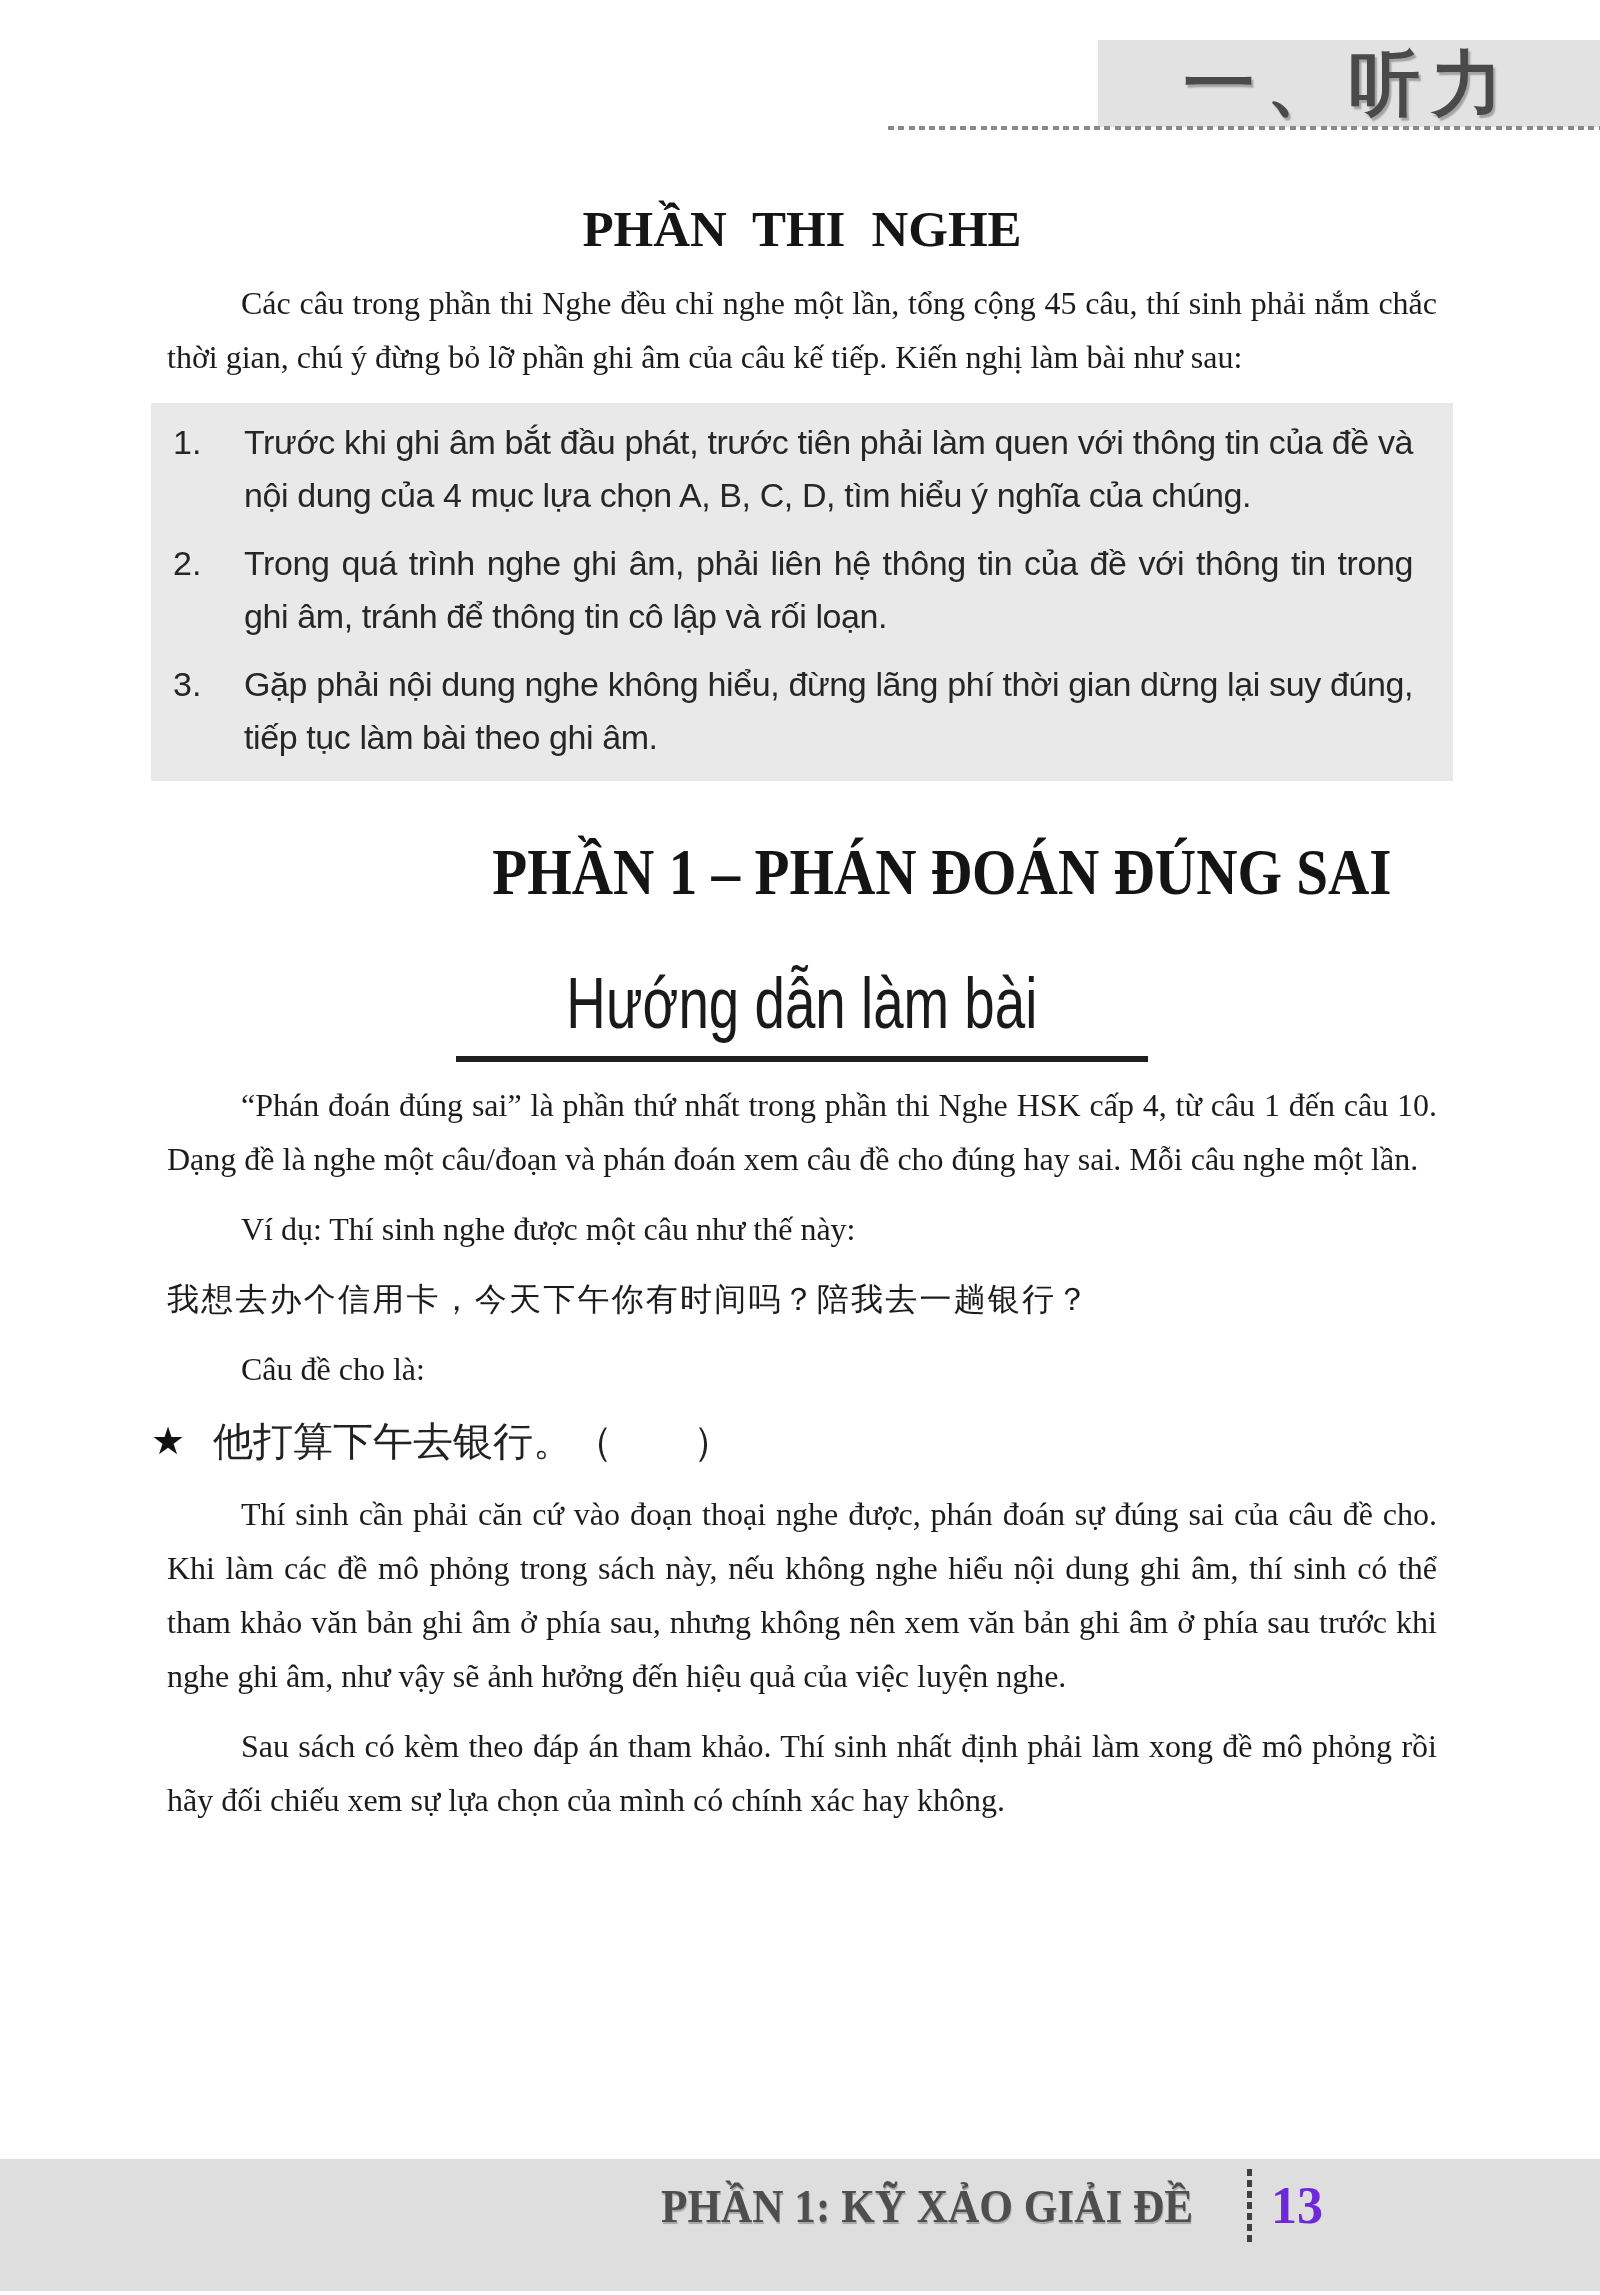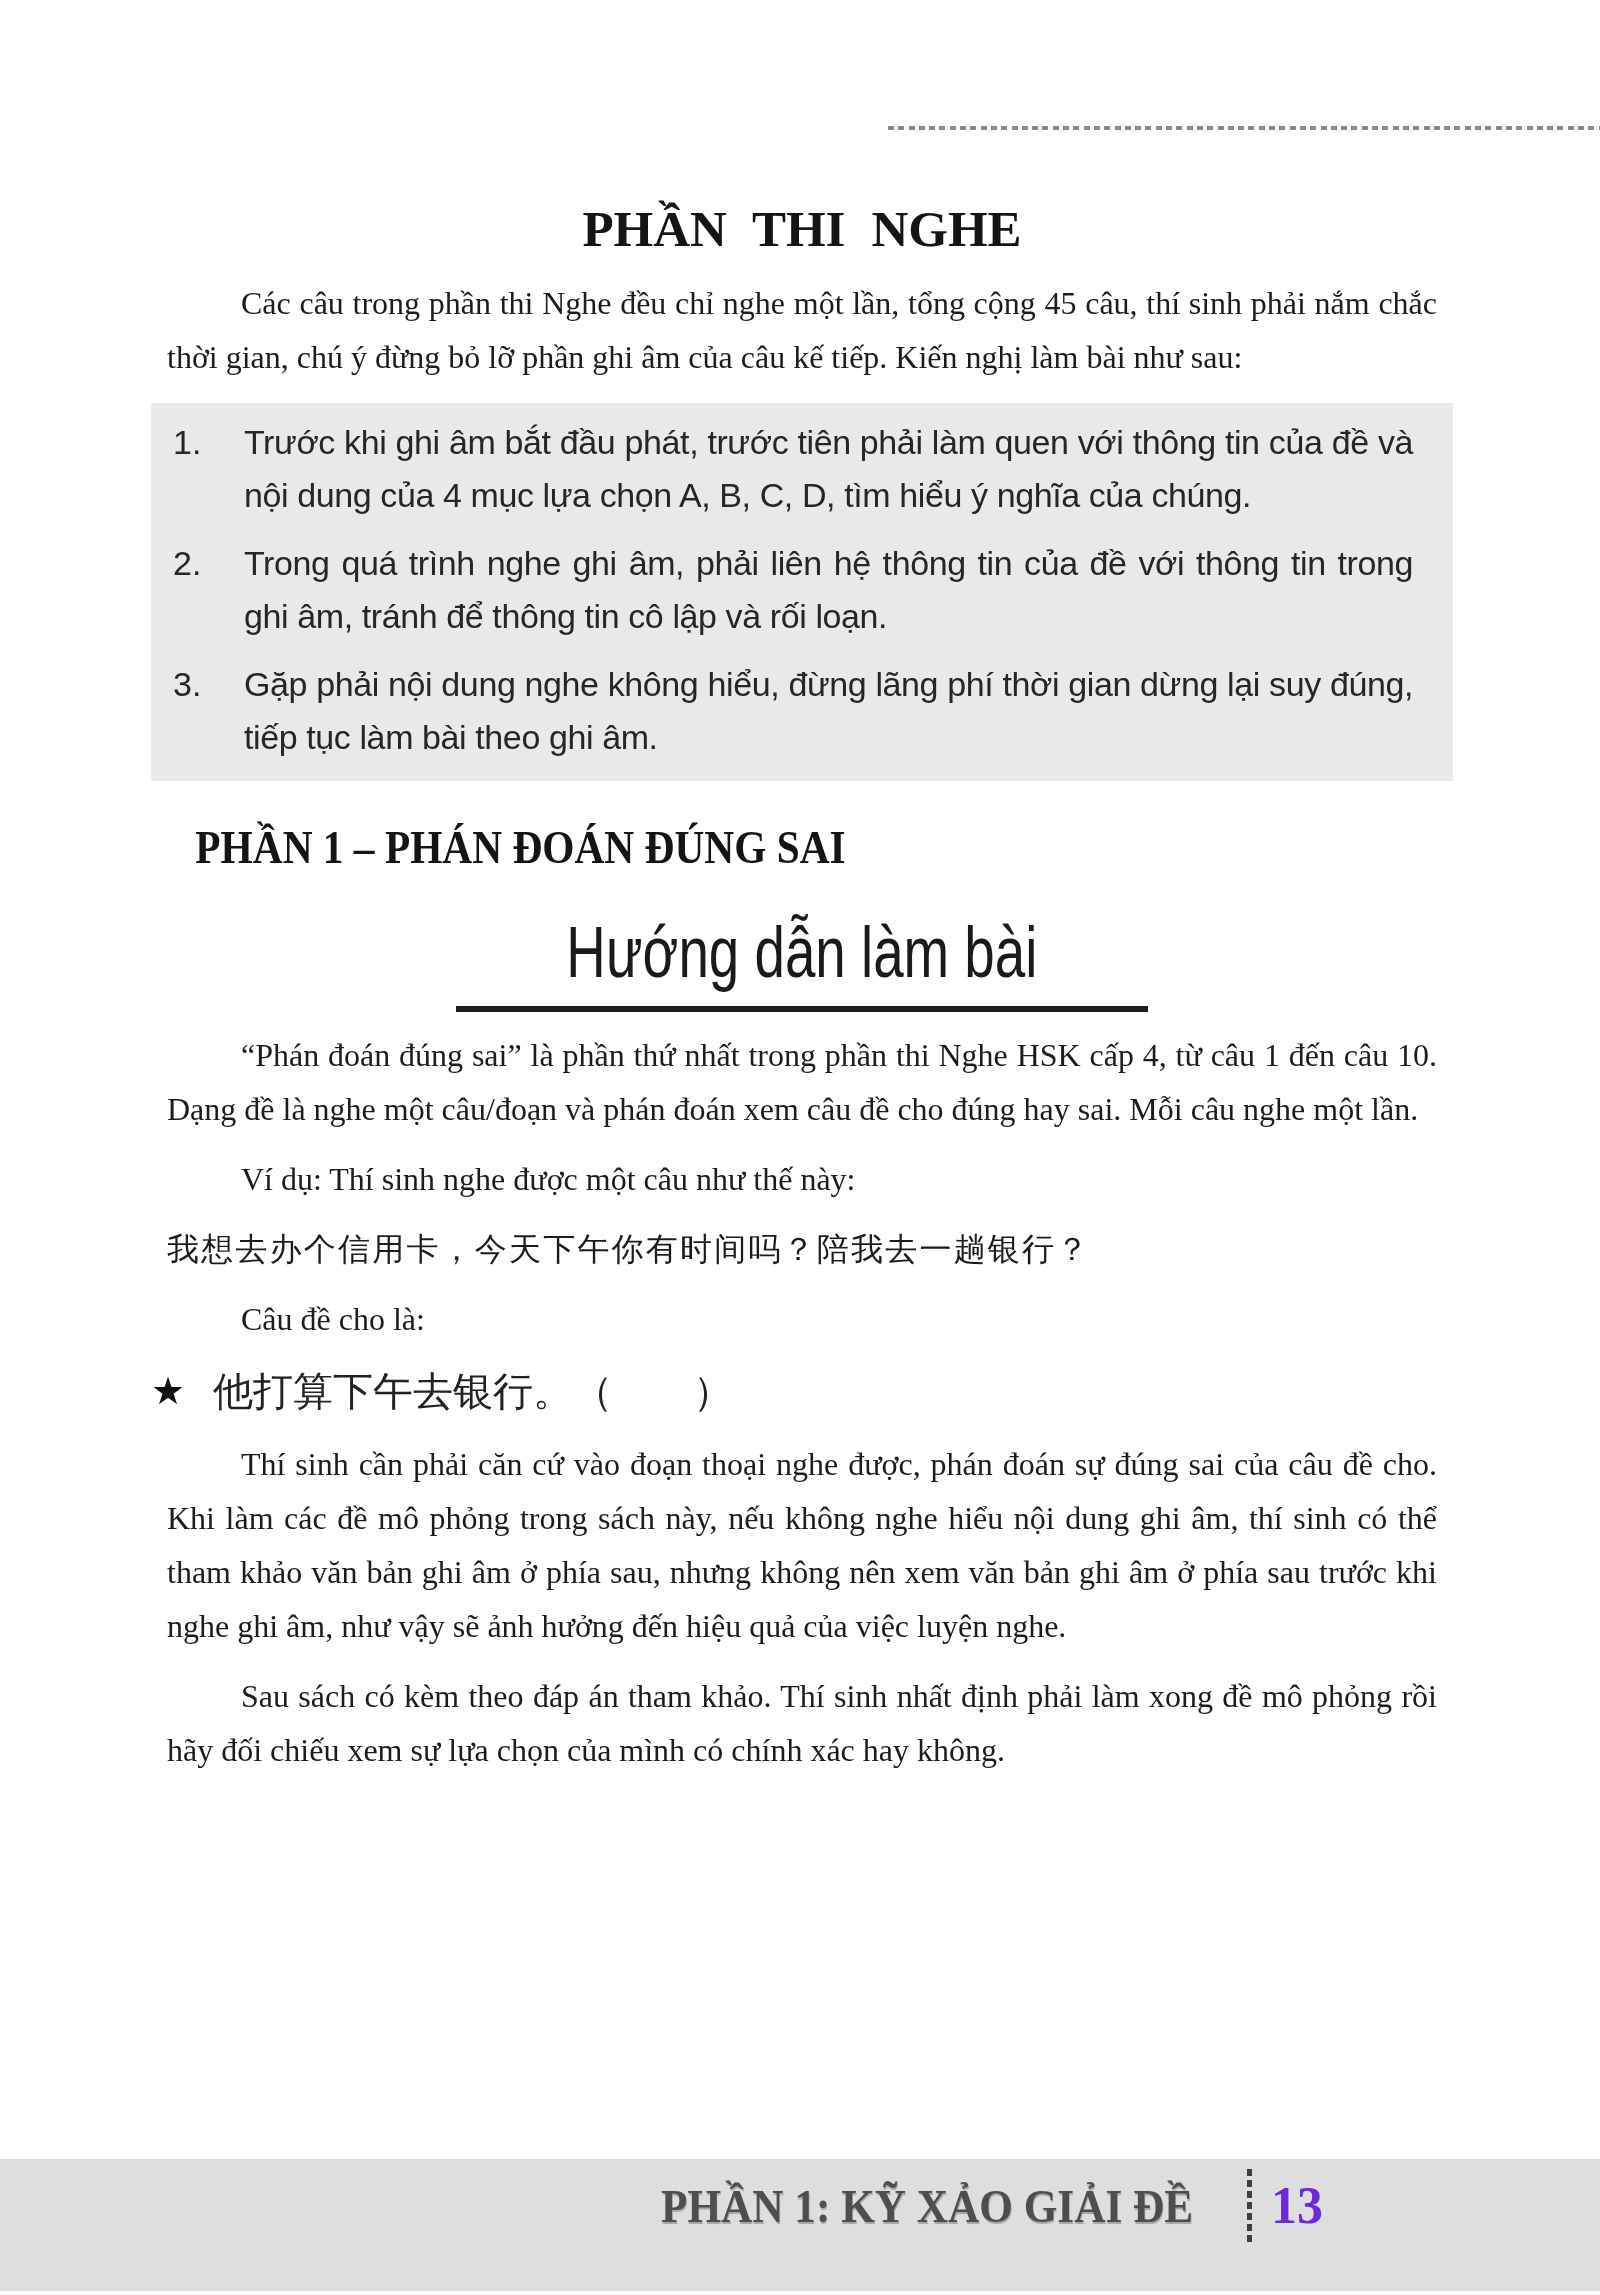--- a/index.html
+++ b/index.html
@@ -63,22 +63,22 @@
   }
   .tip-text{
     flex:1;
     font-family:"Liberation Sans",sans-serif;
     font-size:34px;line-height:53px;
     text-align:justify;color:#262626;
     letter-spacing:-0.4px;
   }
   
   .section-heading{
-    text-align:left;
-    font-size:47px;font-weight:bold;line-height:1.15;
+    text-align:right;
+    font-size:65px;font-weight:bold;line-height:1.15;
     color:#141414;white-space:nowrap;
   }
   .section-heading>span{display:inline-block;transform:scaleX(0.88);transform-origin:center;}
   .section-subheading{
     margin-top:37px;
     text-align:center;
     font-family:"Liberation Sans",sans-serif;
     font-size:72px;font-weight:normal;line-height:1.1;
     color:#1a1a1a;white-space:nowrap;
   }
@@ -131,20 +131,23 @@
   .page-number{
     font-size:52px;font-weight:bold;color:#6d28d9;line-height:1;
     font-family:"Liberation Serif",serif;
   }
 </style>
 </head>
 <body>
 
 <div class="page">
 
+  <div class="header-banner">
+    <span class="calligraphy">一、听力</span>
+  </div>
   <div class="header-rule"></div>
 
   <div class="content">
 
     <h1 class="page-title">PHẦN THI NGHE</h1>
 
     <p class="body indent intro">Các câu trong phần thi Nghe đều chỉ nghe một lần, tổng cộng 45 câu, thí sinh phải nắm chắc thời gian, chú ý đừng bỏ lỡ phần ghi âm của câu kế tiếp. Kiến nghị làm bài như sau:</p>
 
     <div class="tips-box">
       <div class="tip">

